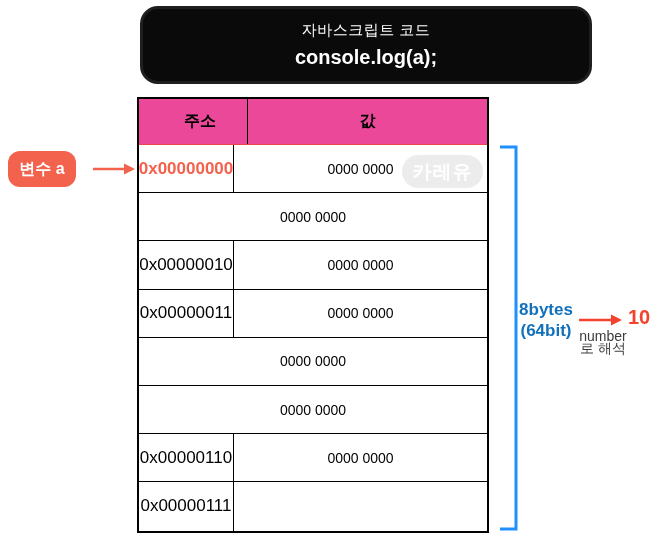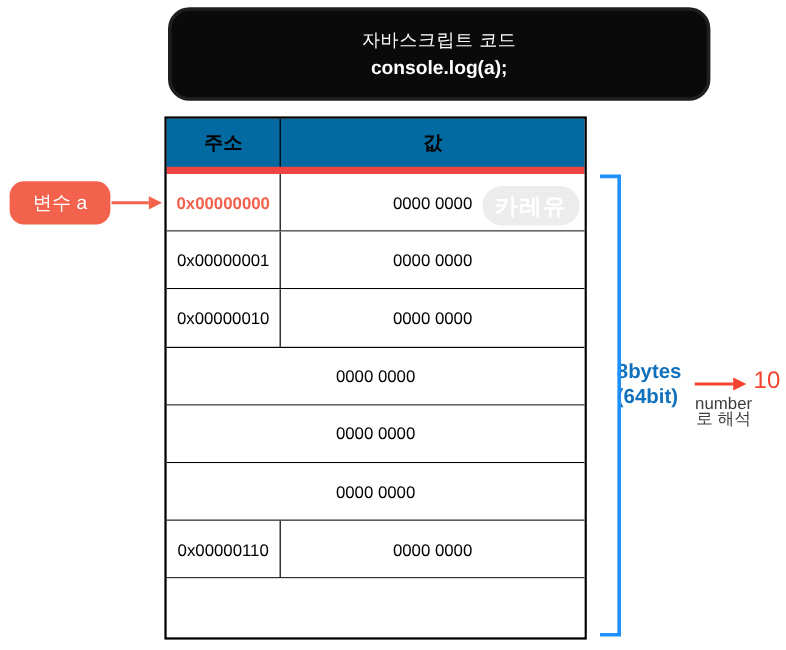--- a/index.html
+++ b/index.html
@@ -22,51 +22,52 @@
     width: 452px; height: 78px;
     background: #0a0a0a;
     border: 3px solid #1f1f1f;
     border-radius: 18px;
     display: flex; flex-direction: column;
     align-items: center; justify-content: center;
     gap: 6px;
     color: #ffffff;
   }
   .code-box .box-title { font-size: 15px; letter-spacing: 0.5px; }
-  .code-box .box-code  { font-size: 16px; font-weight: bold; }
+  .code-box .box-code  { font-size: 20px; font-weight: bold; }
 
   
   .mem-table {
     position: absolute;
     left: 137px; top: 97px;
     width: 352px;
     border: 2px solid #000;
     background: #fff;
   }
   .mem-header {
     display: flex;
     height: 46px;
-    background: #0369a1;
-    border-bottom: 6px solid #ef4444;
+    background: #ec4899;
+    border-bottom: 1px solid #ef4444;
+    padding-left: 14px;
   }
   .mem-header .cell-addr, .mem-header .cell-val {
     font-weight: bold; font-size: 16px;
   }
   .mem-row {
     display: flex;
     height: 48.2px;
     border-bottom: 1px solid #000;
     background: #fff;
   }
   .mem-row:last-child { border-bottom: none; }
   .cell-addr {
     width: 95px;
     border-right: 1px solid #000;
     display: flex; align-items: center; justify-content: center;
-    font-size: 14px;
+    font-size: 17px;
     color: #000;
   }
   .cell-val {
     flex: 1;
     display: flex; align-items: center; justify-content: center;
     font-size: 14px;
     color: #000;
   }
   .cell-addr.highlight {
     color: #f4604c;
@@ -85,53 +86,54 @@
     font-weight: bold;
     font-size: 19px;
     letter-spacing: 1px;
     z-index: 3;
   }
 
   
   .var-badge {
     position: absolute;
     left: 8px; top: 151px;
-    width: 84px; height: 36px;
+    width: 68px; height: 36px;
     background: #f2624d;
     border-radius: 12px;
     display: flex; align-items: center; justify-content: center;
     color: #ffffff;
-    font-weight: normal;
+    font-weight: bold;
     font-size: 16px;
     z-index: 2;
   }
 
   
   .overlay {
     position: absolute; left: 0; top: 0;
     width: 655px; height: 542px;
     z-index: 1;
     pointer-events: none;
   }
 
   
   .size-label {
     position: absolute;
     left: 514px; top: 299px;
     width: 64px;
+    text-align: center;
     color: #1271bc;
     font-weight: bold;
     font-size: 17px;
     line-height: 21px;
   }
   .result-value {
     position: absolute;
     left: 628px; top: 306px;
     color: #f4422e;
-    font-weight: normal;
+    font-weight: bold;
     font-size: 20px;
   }
   .interpret-note {
     position: absolute;
     left: 577px; top: 331px;
     width: 52px;
     text-align: center;
     color: #3c3c3c;
     font-size: 14px;
     line-height: 11.5px;
@@ -151,41 +153,42 @@
     <div class="mem-header">
       <div class="cell-addr">주소</div>
       <div class="cell-val">값</div>
     </div>
     <div>
         <div class="mem-row">
       <div class="cell-addr highlight">0x00000000</div>
       <div class="cell-val">0000 0000</div>
     </div>
         <div class="mem-row">
-      <div class="cell-addr">0x00000001</div>
       <div class="cell-val">0000 0000</div>
     </div>
         <div class="mem-row">
       <div class="cell-addr">0x00000010</div>
       <div class="cell-val">0000 0000</div>
     </div>
         <div class="mem-row">
+      <div class="cell-addr">0x00000011</div>
       <div class="cell-val">0000 0000</div>
     </div>
         <div class="mem-row">
       <div class="cell-val">0000 0000</div>
     </div>
         <div class="mem-row">
       <div class="cell-val">0000 0000</div>
     </div>
         <div class="mem-row">
       <div class="cell-addr">0x00000110</div>
       <div class="cell-val">0000 0000</div>
     </div>
         <div class="mem-row">
+      <div class="cell-addr">0x00000111</div>
     </div>
       </div>
   </div>
 
   <div class="watermark">카레유</div>
 
   <div class="var-badge">변수 a</div>
 
   <svg class="overlay" viewBox="0 0 655 542">
 

